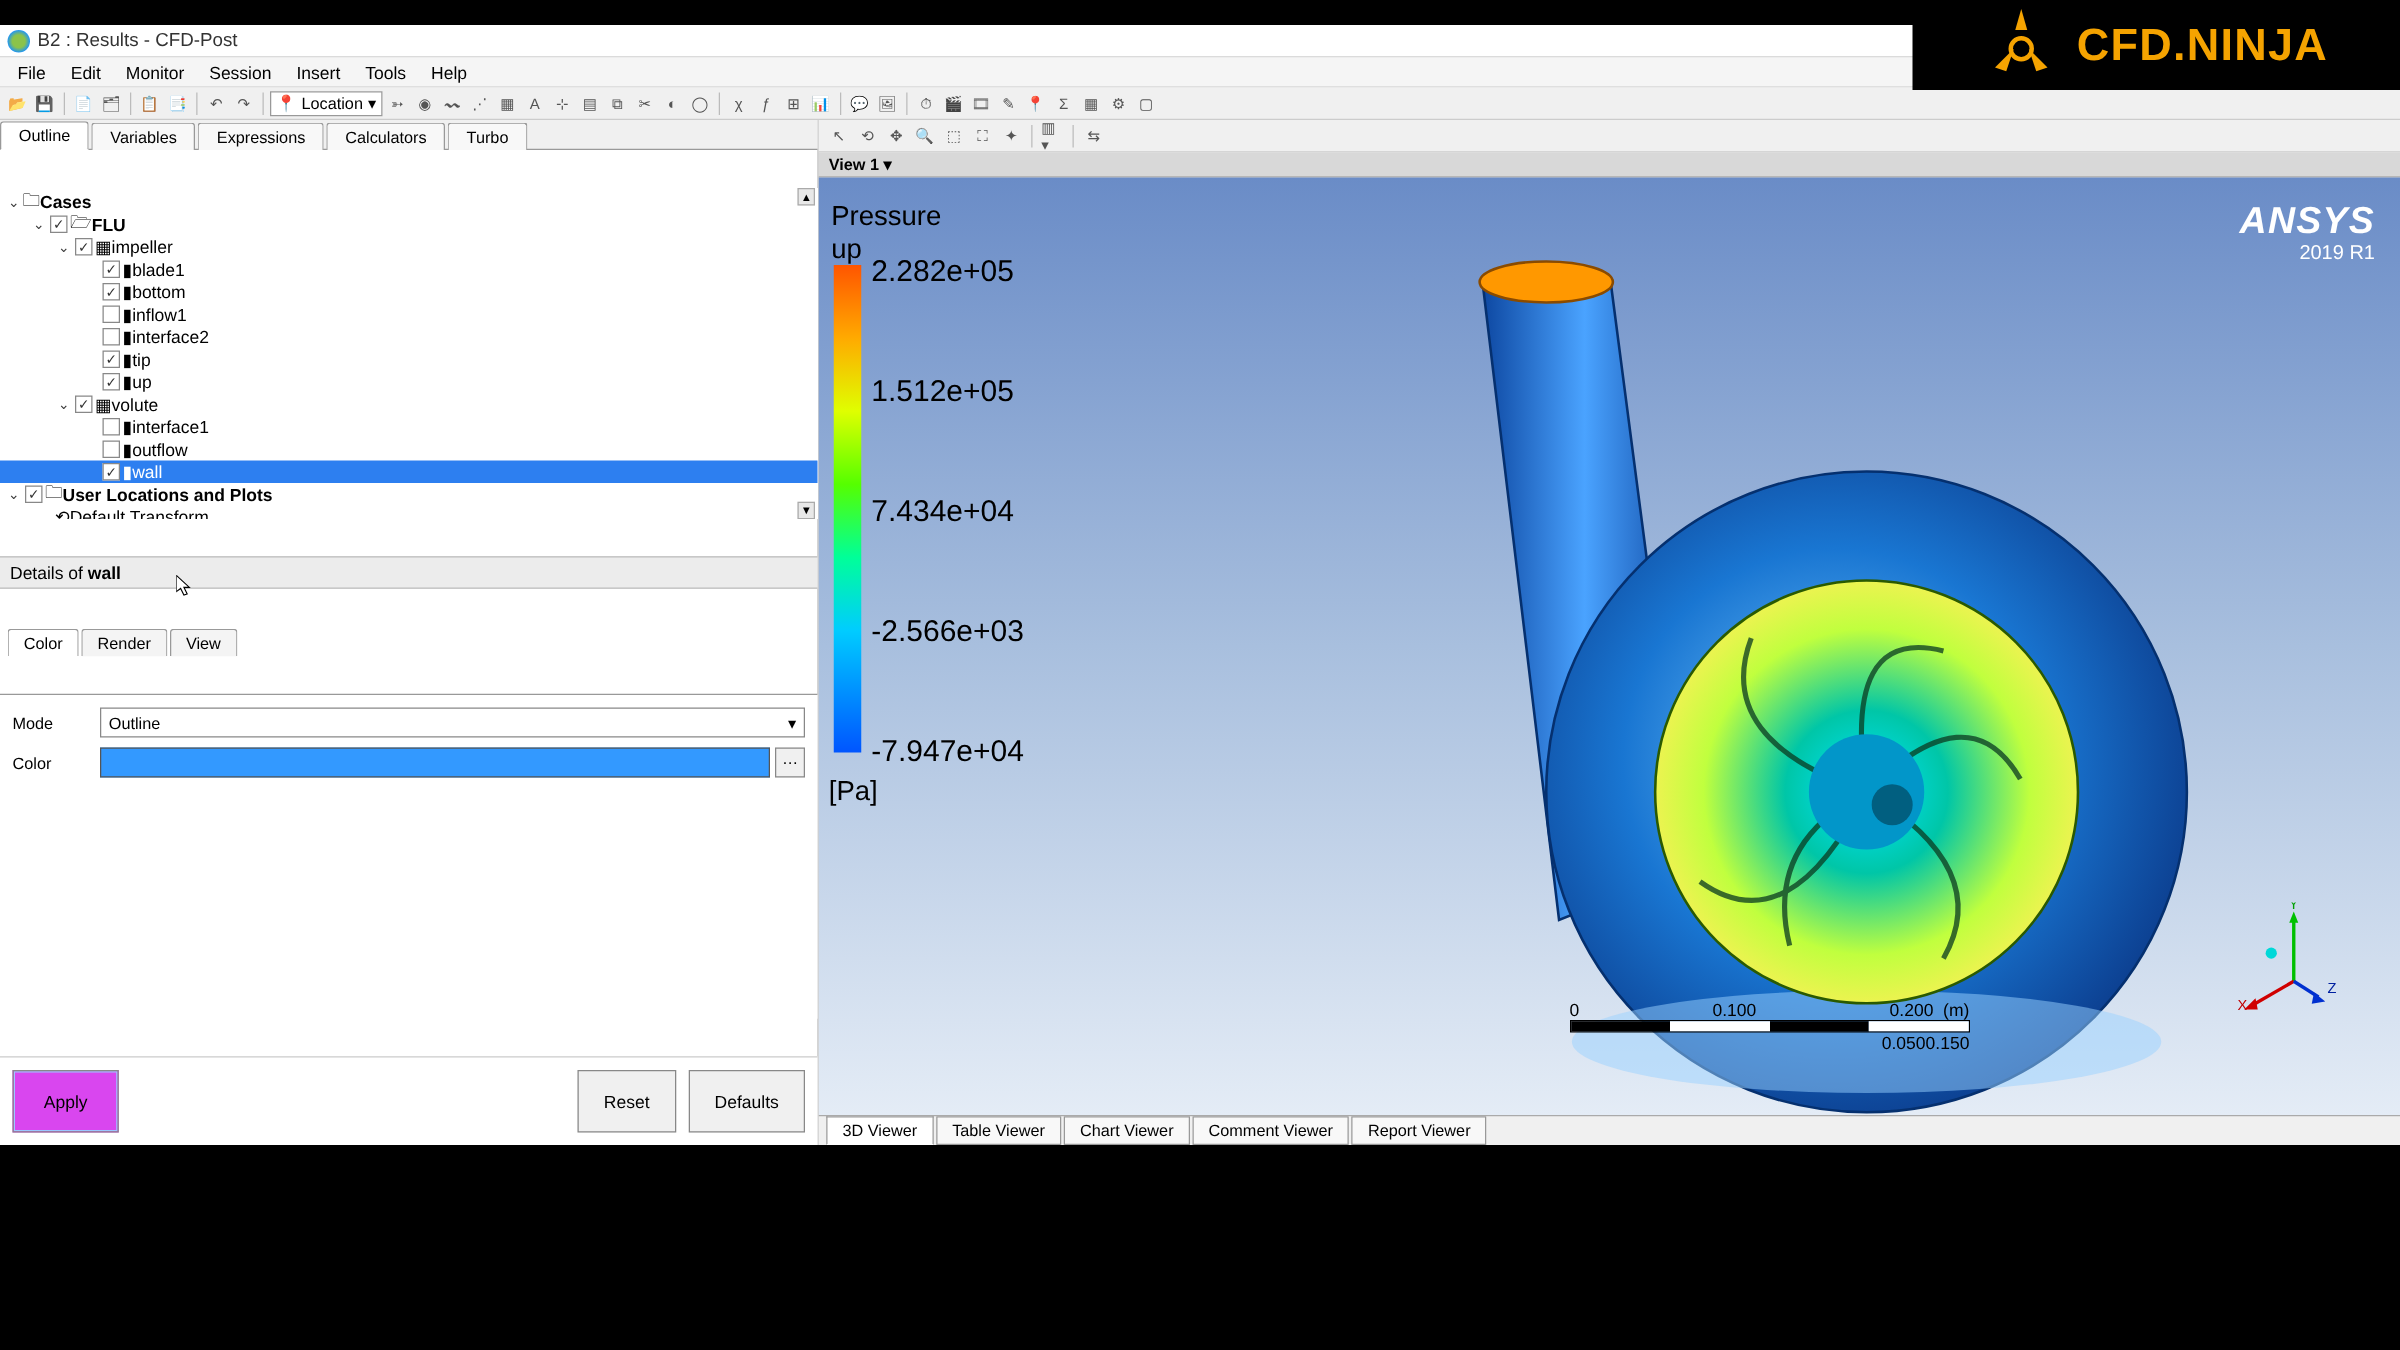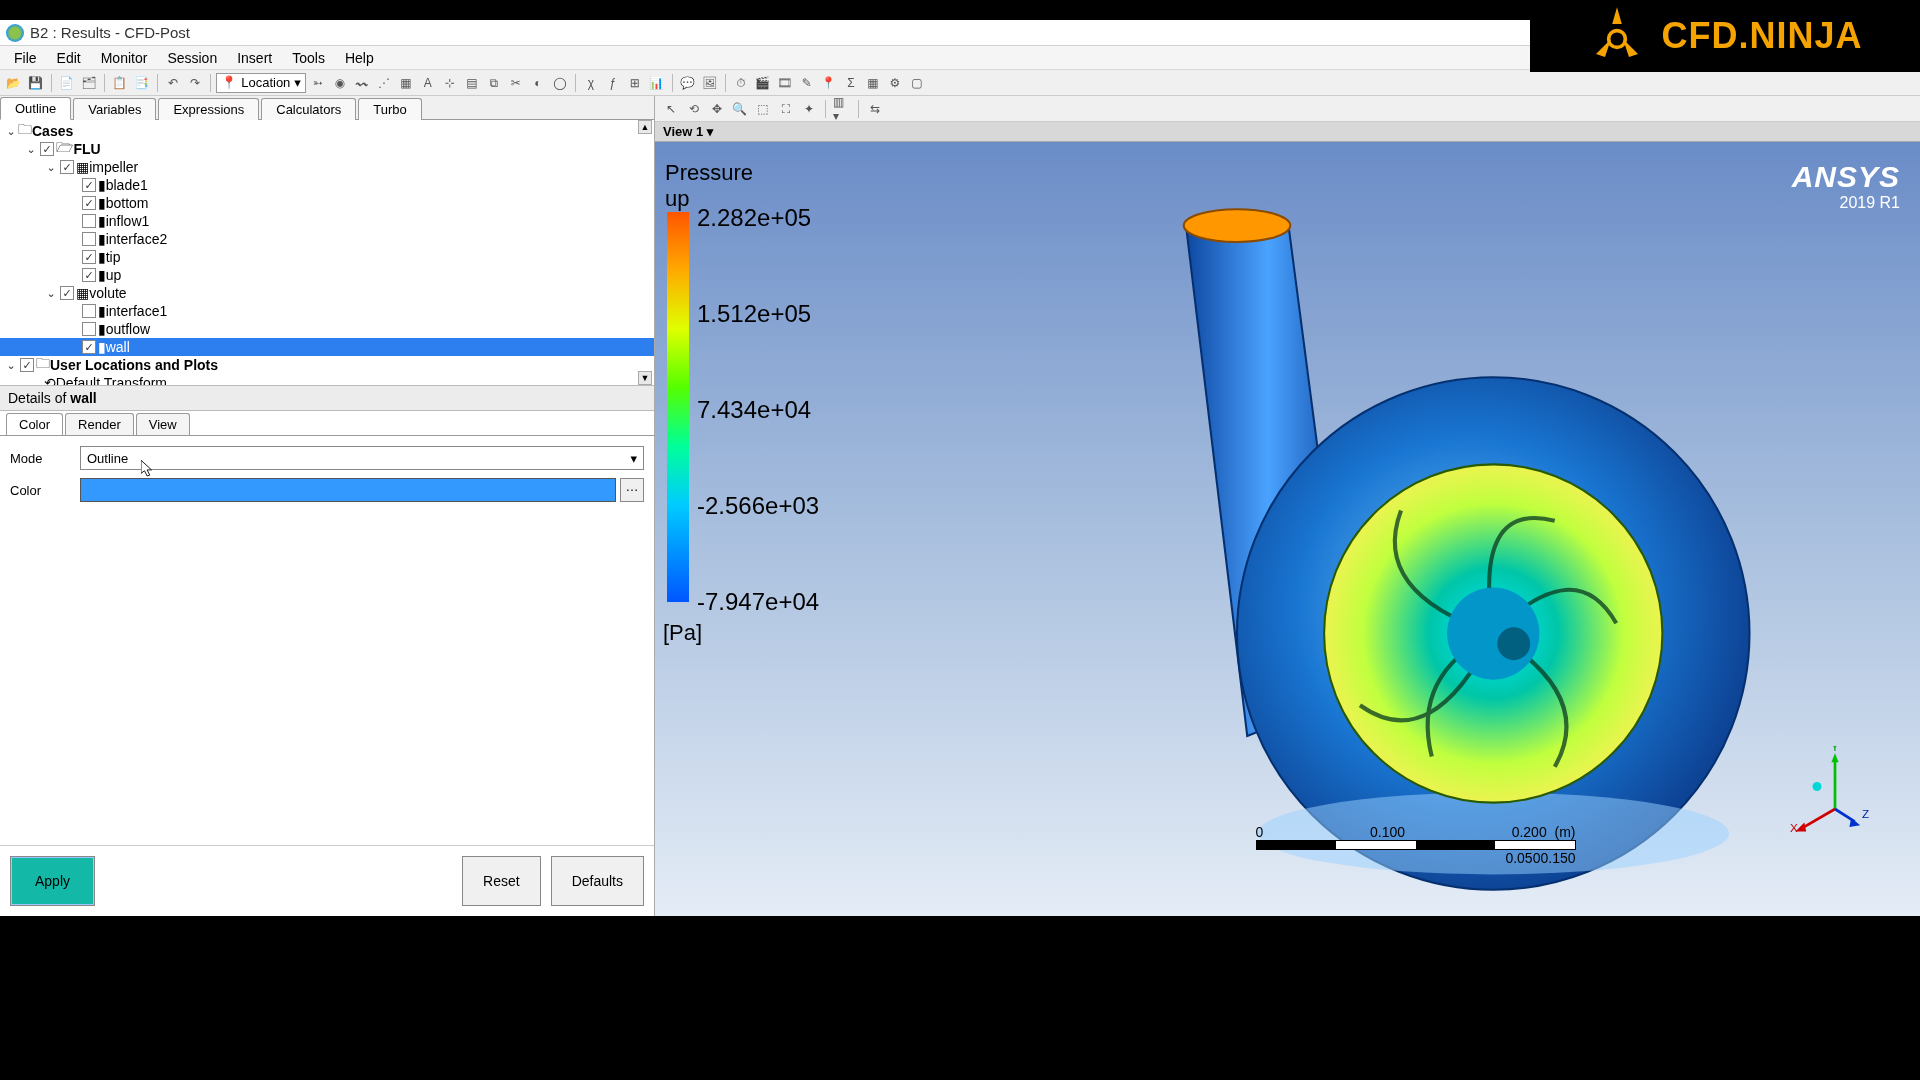--- a/index.html
+++ b/index.html
@@ -9,21 +9,21 @@
 .app-window { position: absolute; top: 20px; left: 0; width: 1920px; height: 896px; background: #f0f0f0; }
 .titlebar { height: 26px; background: #fff; display: flex; align-items: center; padding: 0 6px; font-size: 15px; color: #333; border-bottom: 1px solid #d0d0d0; }
 .titlebar .app-icon { width: 18px; height: 18px; border-radius: 50%; background: radial-gradient(circle, #8bc34a 40%, #2196f3 70%); margin-right: 6px; }
 .menubar { height: 24px; background: #f5f5f5; display: flex; align-items: center; padding: 0 4px; font-size: 14px; border-bottom: 1px solid #d8d8d8; }
 .menubar .menu-item { padding: 3px 10px; cursor: pointer; }
 .toolbar { height: 26px; background: #f0f0f0; display: flex; align-items: center; padding: 2px 4px; gap: 2px; border-bottom: 1px solid #ccc; }
 .tb-btn { width: 20px; height: 20px; display: inline-flex; align-items: center; justify-content: center; border: 1px solid transparent; background: #f0f0f0; cursor: pointer; font-size: 12px; color: #555; }
 .tb-sep { width: 1px; height: 18px; background: #bbb; margin: 0 3px; }
 .location-dd { height: 20px; border: 1px solid #999; background: #fff; font-size: 13px; padding: 0 4px; display: inline-flex; align-items: center; gap: 4px; cursor: pointer; }
 .main-body { display: flex; height: calc(100% - 76px); }
-.left-panel { width: 655px; display: flex; flex-direction: column; border-right: 1px solid #aaa; background: #fff; }
+.left-panel { width: 655px; display: flex; flex-direction: column; border-right: 1px solid #aaa; background: #fff; gap: 30px; }
 .outline-tabs { height: 24px; display: flex; align-items: flex-end; background: #f0f0f0; border-bottom: 1px solid #999; font-size: 13px; }
 .outline-tab { padding: 3px 14px; border: 1px solid #999; border-bottom: none; background: #f8f8f8; margin-right: 2px; cursor: pointer; border-radius: 3px 3px 0 0; position: relative; top: 1px; }
 .outline-tab.active { background: #fff; border-bottom: 1px solid #fff; }
 .tree-area { height: 265px; overflow-y: auto; background: #fff; font-size: 14px; padding: 2px 0; position: relative; }
 .tree-row { display: flex; align-items: center; height: 18px; padding: 0 4px; white-space: nowrap; cursor: pointer; }
 .tree-row .expander { width: 14px; text-align: center; color: #333; font-size: 11px; }
 .tree-row .chk { width: 14px; height: 14px; border: 1px solid #888; background: #fff; margin: 0 2px; display: inline-flex; align-items: center; justify-content: center; font-size: 11px; cursor: pointer; }
 .tree-row .chk.checked::after { content: "✓"; color: #333; }
 .tree-row.selected { background: #2d7ff0; color: #fff; }
 .tree-row.selected .chk { background: #fff; }
@@ -31,21 +31,21 @@
 .details-tabs { height: 24px; display: flex; align-items: flex-end; font-size: 13px; padding: 4px 6px 0 6px; }
 .details-tab { padding: 3px 12px; border: 1px solid #999; border-bottom: none; background: #f4f4f4; margin-right: 2px; cursor: pointer; border-radius: 3px 3px 0 0; }
 .details-tab.active { background: #fff; }
 .details-body { flex: 1; background: #fff; border-top: 1px solid #999; padding: 10px; font-size: 13px; }
 .form-row { display: flex; align-items: center; margin-bottom: 8px; }
 .form-row label { width: 70px; }
 .mode-select { flex: 1; height: 24px; border: 1px solid #888; background: #fff; padding: 0 6px; display: flex; align-items: center; justify-content: space-between; cursor: pointer; }
 .color-swatch { flex: 1; height: 24px; background: #3399ff; border: 1px solid #555; cursor: pointer; }
 .ellipsis-btn { width: 24px; height: 24px; border: 1px solid #888; background: #f0f0f0; margin-left: 4px; cursor: pointer; text-align: center; }
 .bottom-buttons { padding: 10px; display: flex; gap: 10px; border-top: 1px solid #ccc; background: #fff; }
-.apply-btn { padding: 4px 24px; border: 1px solid #888; background: #14b8a6; cursor: pointer; font-size: 14px; box-shadow: inset 0 0 0 1px #9bc8ff; }
+.apply-btn { padding: 4px 24px; border: 1px solid #888; background: #d946ef; cursor: pointer; font-size: 14px; box-shadow: inset 0 0 0 1px #9bc8ff; }
 .def-btn { padding: 16px 20px; border: 1px solid #888; background: #f0f0f0; cursor: pointer; font-size: 14px; }
 .spacer { flex: 1; }
 .right-panel { flex: 1; display: flex; flex-direction: column; background: #fff; }
 .view-toolbar { height: 26px; background: #f0f0f0; display: flex; align-items: center; padding: 2px 6px; gap: 3px; border-bottom: 1px solid #ccc; }
 .view-header { height: 20px; background: #d8d8d8; display: flex; align-items: center; padding: 0 8px; font-size: 13px; font-weight: bold; border-bottom: 1px solid #aaa; }
 .viewport { flex: 1; position: relative; background: linear-gradient(180deg, #6a8cc7 0%, #a8bfde 50%, #e4ecf6 100%); overflow: hidden; }
 .colorbar-title { position: absolute; top: 18px; left: 10px; font-size: 22px; color: #000; }
 .colorbar { position: absolute; top: 70px; left: 12px; width: 22px; height: 390px; background: linear-gradient(180deg, #ff5500 0%, #ffaa00 15%, #dfff00 30%, #55ff00 45%, #00ff99 60%, #00ccff 75%, #0055ff 100%); }
 .cb-label { position: absolute; font-size: 24px; color: #000; left: 42px; }
 .cb-unit { position: absolute; top: 478px; left: 8px; font-size: 22px; color: #000; }
@@ -354,20 +354,27 @@
             <div style="flex:1; background:#000"></div>
               <div style="flex:1; background:#fff"></div>
           </div>
           <div style="display:flex; justify-content:flex-end;">
             <span>0.050</span>
             <span>0.150</span>
           </div>
         </div>
       </div>
 
+      <div class="bottom-tabs">
+        <div class="view-tab active">3D Viewer</div>
+        <div class="view-tab">Table Viewer</div>
+        <div class="view-tab">Chart Viewer</div>
+        <div class="view-tab">Comment Viewer</div>
+        <div class="view-tab">Report Viewer</div>
+      </div>
     </div>
   </div>
 </div>
 
 <div class="cfd-ninja">
   <svg class="ninja-logo" viewBox="0 0 100 100">
     <g fill="#f5a300">
       <polygon points="50,2 58,30 42,30"></polygon>
       <polygon points="15,80 40,55 30,85"></polygon>
       <polygon points="85,80 60,55 70,85"></polygon>

